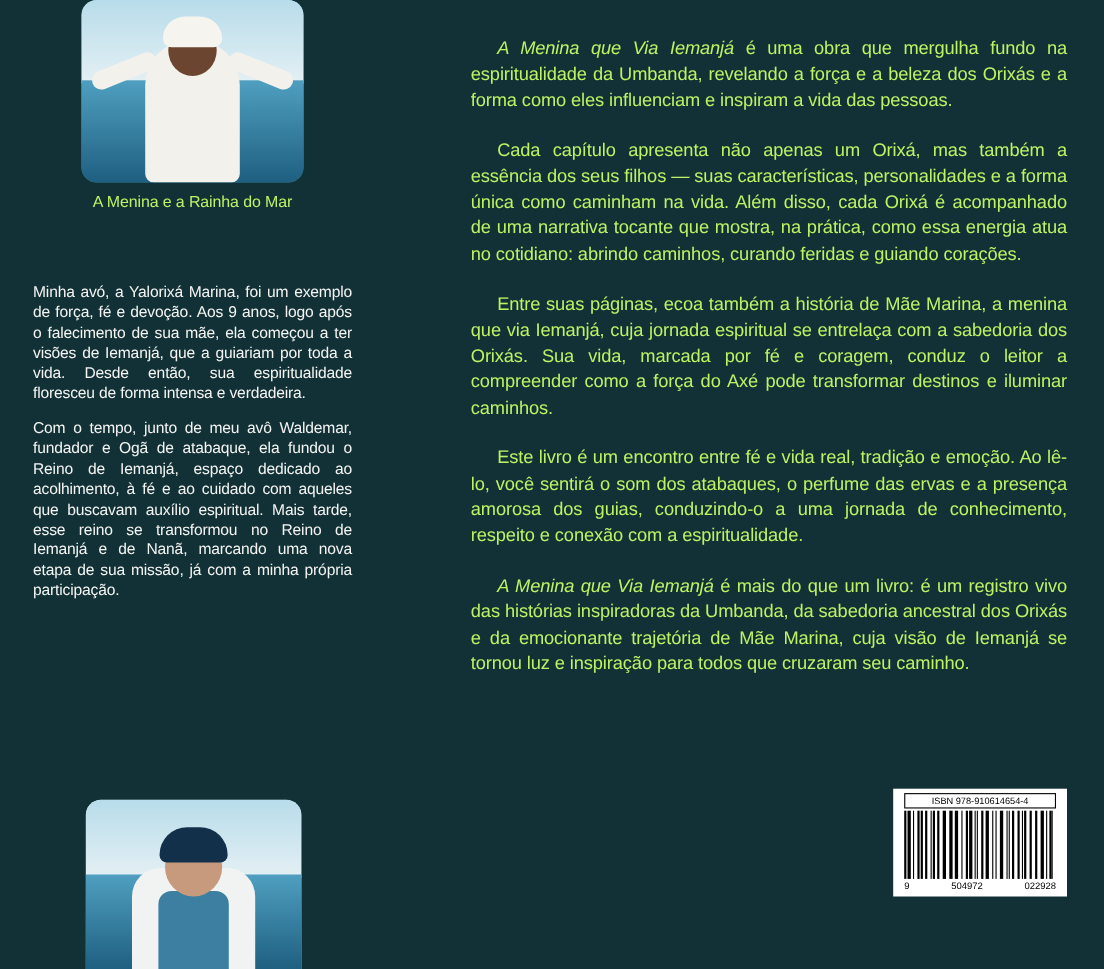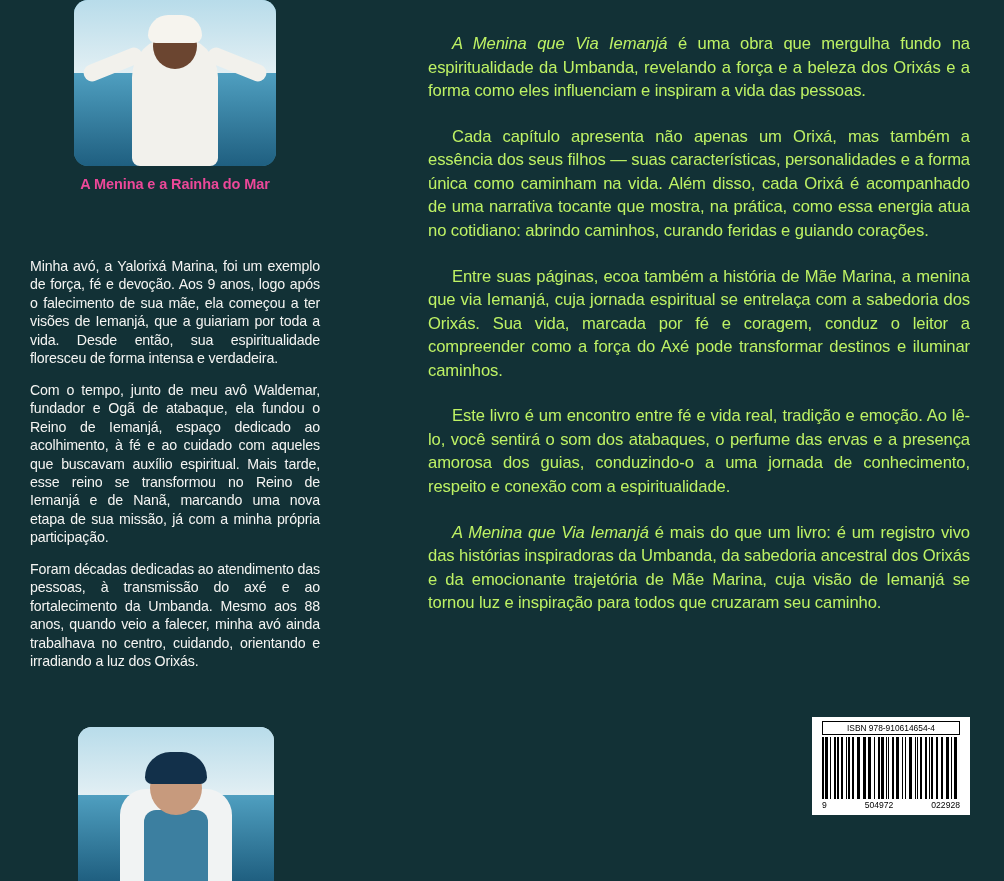--- a/index.html
+++ b/index.html
@@ -111,22 +111,22 @@
     background: #12304a;
     border-radius: 30px 30px 8px 8px;
   }
 
   .caption {
     position: absolute;
     left: 0; top: 176px;
     width: 290px;
     text-align: center;
     font-size: 14.5px;
-    font-weight: bold;
-    color: #ec4899;
+    font-weight: normal;
+    color: #bef264;
     letter-spacing: -0.1px;
   }
 
   .left-text {
     position: absolute;
     left: 0px;
     top: 209px;
     width: 290px;
     margin-top: 48px;
   }
@@ -216,21 +216,20 @@
       <div class="figure-body"></div>
       <div class="figure-head"></div>
       <div class="figure-cap"></div>
     </div>
 
     <div class="caption">A Menina e a Rainha do Mar</div>
 
     <div class="left-text">
       <p>Minha avó, a Yalorixá Marina, foi um exemplo de força, fé e devoção. Aos 9 anos, logo após o falecimento de sua mãe, ela começou a ter visões de Iemanjá, que a guiariam por toda a vida. Desde então, sua espiritualidade floresceu de forma intensa e verdadeira.</p>
       <p>Com o tempo, junto de meu avô Waldemar, fundador e Ogã de atabaque, ela fundou o Reino de Iemanjá, espaço dedicado ao acolhimento, à fé e ao cuidado com aqueles que buscavam auxílio espiritual. Mais tarde, esse reino se transformou no Reino de Iemanjá e de Nanã, marcando uma nova etapa de sua missão, já com a minha própria participação.</p>
-      <p>Foram décadas dedicadas ao atendimento das pessoas, à transmissão do axé e ao fortalecimento da Umbanda. Mesmo aos 88 anos, quando veio a falecer, minha avó ainda trabalhava no centro, cuidando, orientando e irradiando a luz dos Orixás.</p>
     </div>
 
     <div class="photo-bottom">
       <div class="sky"></div>
       <div class="sea"></div>
       <div class="figure2-body"></div>
       <div class="figure2-dress"></div>
       <div class="figure2-head"></div>
       <div class="figure2-cap"></div>
     </div>

